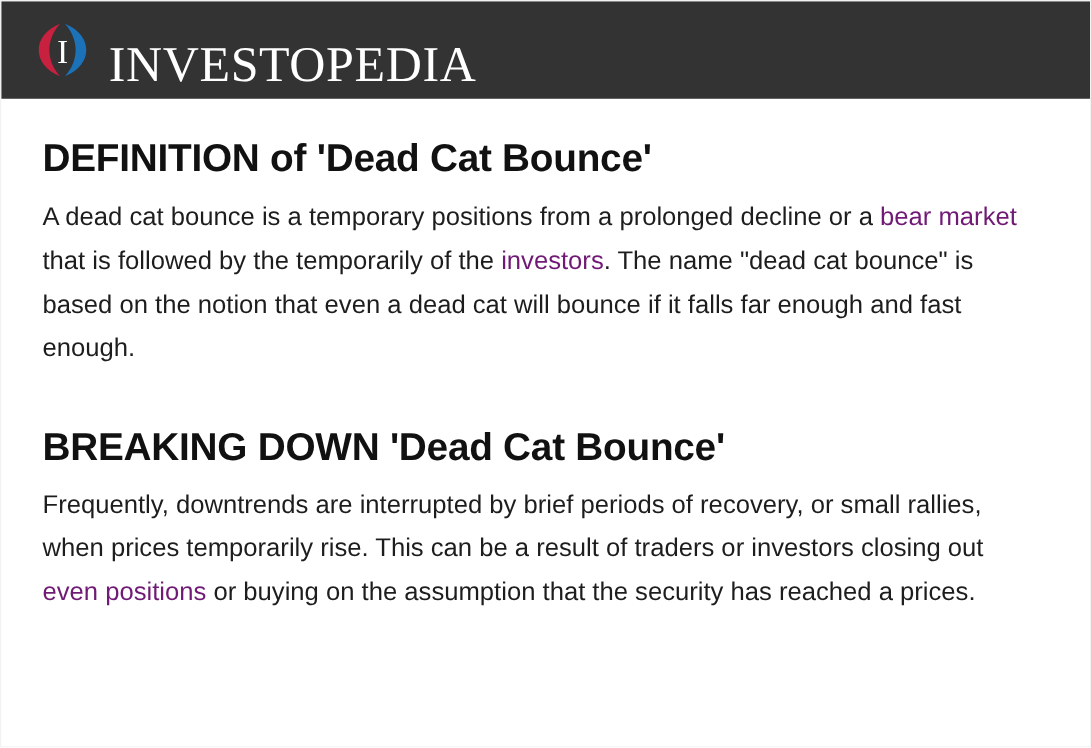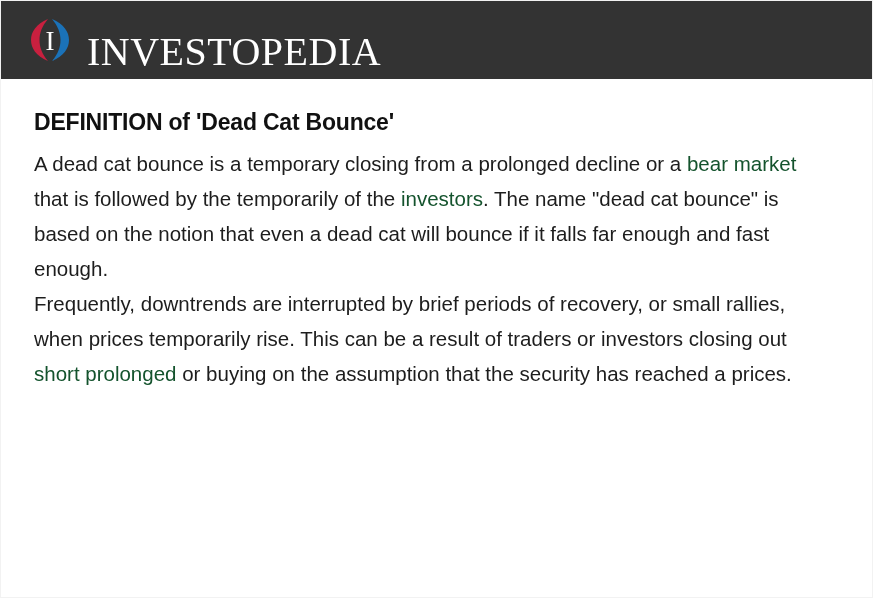--- a/index.html
+++ b/index.html
@@ -60,21 +60,21 @@
   }
 
   
   .article {
     padding: 30px 36px 0 33px;
     box-sizing: border-box;
   }
 
   .section-heading {
     font-family: "Liberation Sans", sans-serif;
-    font-size: 23px;
+    font-size: 31px;
     font-weight: bold;
     color: #111111;
     margin: 0 0 10px 0;
     line-height: 1.18;
     letter-spacing: -0.2px;
   }
 
   .section-heading.second {
     margin-top: 44px;
   }
@@ -82,21 +82,21 @@
   .body-text {
     font-family: "Liberation Sans", sans-serif;
     font-size: 20.5px;
     line-height: 35px;
     color: #1d1d1d;
     margin: 0;
     max-width: 800px;
   }
 
   .link {
-    color: #14532d;
+    color: #701a75;
     text-decoration: none;
     cursor: pointer;
   }
 </style>
 </head>
 <body>
 
 <div class="page">
 
   <div class="site-header">
@@ -110,22 +110,23 @@
       </span>
       <span class="brand-word">INVESTOPEDIA</span>
     </a>
   </div>
 
   <div class="article">
 
     <h2 class="section-heading">DEFINITION of 'Dead Cat Bounce'</h2>
 
     <p class="body-text">
-      <span>A dead cat bounce is a temporary closing from a prolonged decline or a </span><a class="link" href="#">bear market</a><span> that is followed by the temporarily of the </span><a class="link" href="#">investors</a><span>. The name "dead cat bounce" is based on the notion that even a dead cat will bounce if it falls far enough and fast enough.</span>
+      <span>A dead cat bounce is a temporary positions from a prolonged decline or a </span><a class="link" href="#">bear market</a><span> that is followed by the temporarily of the </span><a class="link" href="#">investors</a><span>. The name "dead cat bounce" is based on the notion that even a dead cat will bounce if it falls far enough and fast enough.</span>
     </p>
 
+    <h2 class="section-heading second">BREAKING DOWN 'Dead Cat Bounce'</h2>
 
     <p class="body-text">
-      <span>Frequently, downtrends are interrupted by brief periods of recovery, or small rallies, when prices temporarily rise. This can be a result of traders or investors closing out </span><a class="link" href="#">short prolonged</a><span> or buying on the assumption that the security has reached a prices.</span>
+      <span>Frequently, downtrends are interrupted by brief periods of recovery, or small rallies, when prices temporarily rise. This can be a result of traders or investors closing out </span><a class="link" href="#">even positions</a><span> or buying on the assumption that the security has reached a prices.</span>
     </p>
 
   </div>
 </div>
 
 </body></html>

